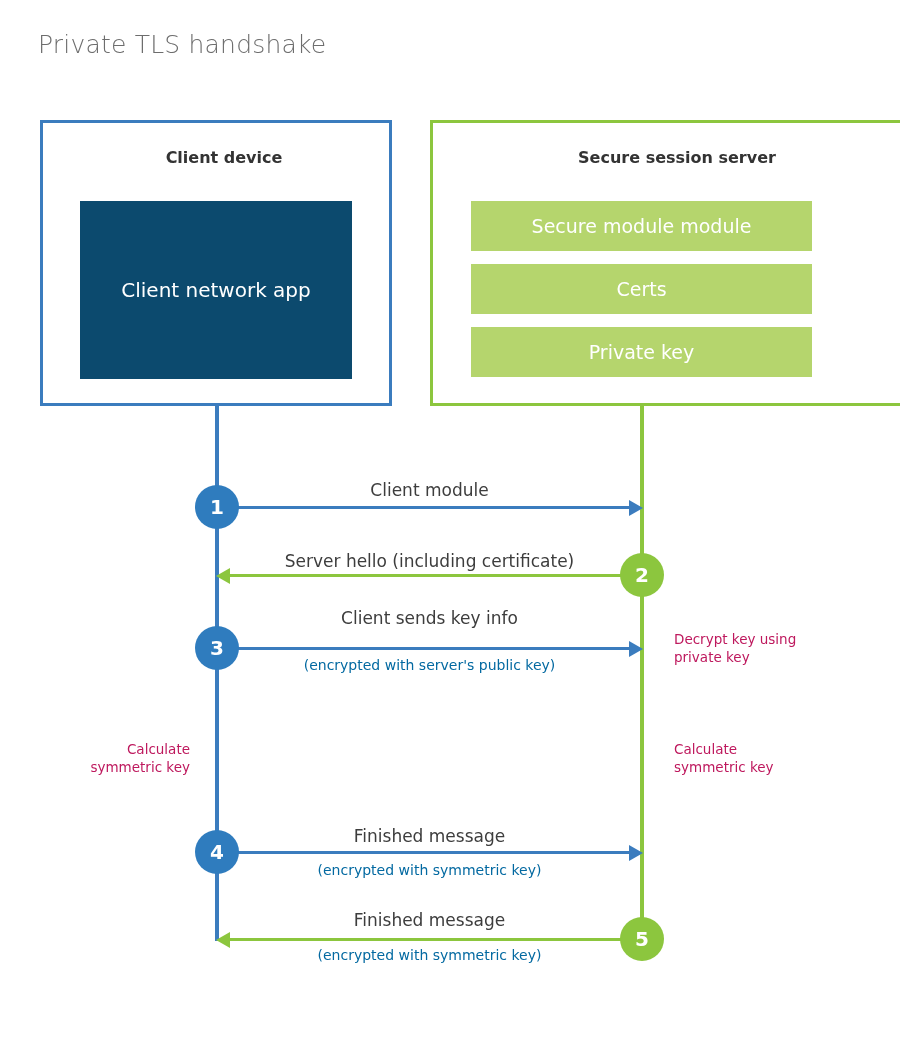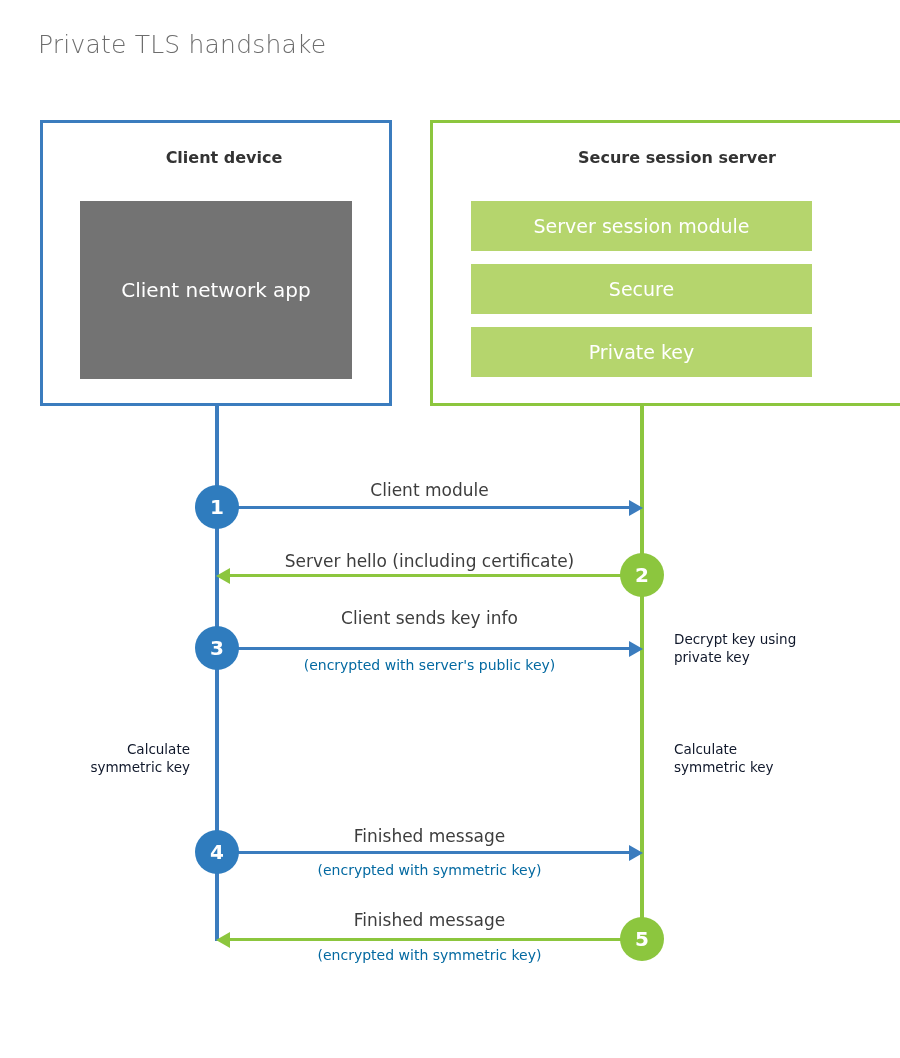--- a/index.html
+++ b/index.html
@@ -56,21 +56,21 @@
     display: flex;
     align-items: center;
     justify-content: center;
     text-align: center;
     color: #ffffff;
     font-weight: 400;
   }
   #client-app-block {
     left: 37px; top: 78px;
     width: 272px; height: 178px;
-    background: #737373;
+    background: #0c4a6e;
     font-size: 20px;
     line-height: 1.45;
     padding: 0 20px;
   }
   .server-block {
     left: 38px;
     width: 341px; height: 50px;
     background: #b5d56d;
     font-size: 19px;
   }
@@ -136,40 +136,40 @@
     font-size: 14px;
     color: #0369a1;
     white-space: nowrap;
     text-align: center;
   }
 
   
   .side-note {
     position: absolute;
     font-size: 13.5px;
-    color: #0f172a;
+    color: #be185d;
     line-height: 1.35;
   }
   .side-note.right-align { text-align: right; }
   .side-note.left-align  { text-align: left; }
 </style>
 </head>
 <body>
 
 <div id="page-title">Private TLS handshake</div>
 
 <div id="client-box" class="entity-box">
   <div class="entity-title">Client device</div>
   <div id="client-app-block" class="inner-block">Client network app</div>
 </div>
 
 <div id="server-box" class="entity-box">
   <div class="entity-title">Secure session server</div>
-  <div id="server-block-0" class="inner-block server-block">Server session module</div>
-  <div id="server-block-1" class="inner-block server-block">Secure</div>
+  <div id="server-block-0" class="inner-block server-block">Secure module module</div>
+  <div id="server-block-1" class="inner-block server-block">Certs</div>
   <div id="server-block-2" class="inner-block server-block">Private key</div>
 </div>
 
 <div id="client-lifeline" class="lifeline"></div>
 <div id="server-lifeline" class="lifeline"></div>
 
 <div class="msg-label" style="left:217px; top:480px; width:425px;">Client module</div>
 <div class="arrow-line blue" style="left:217px; top:506px; width:412px;"></div>
 <div class="arrow-head right-blue" style="left:629px; top:499.5px;"></div>
 <div class="step-circle blue" style="left:195px; top:485px;">1</div>

